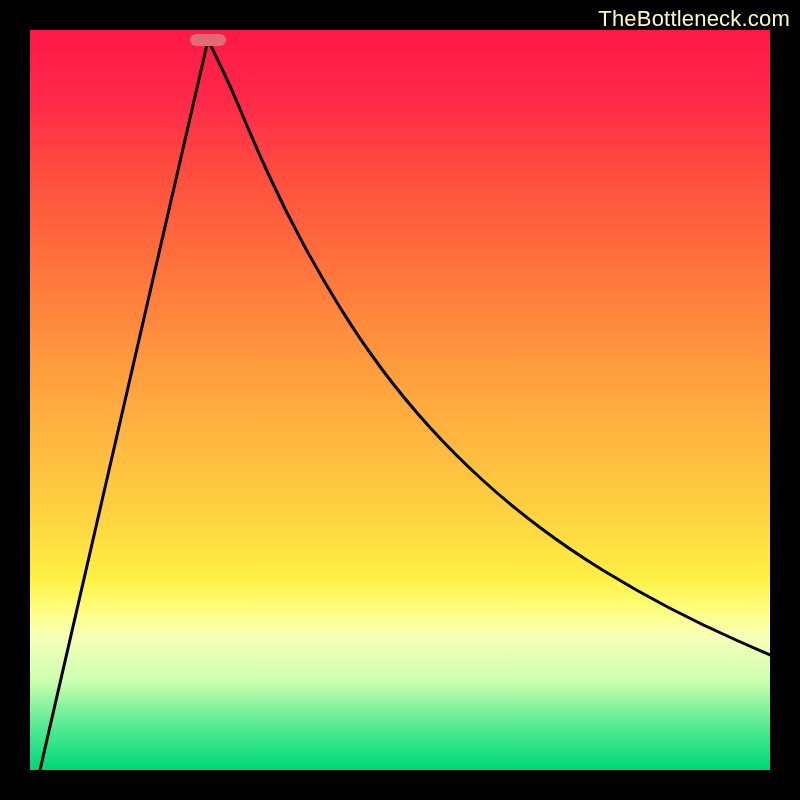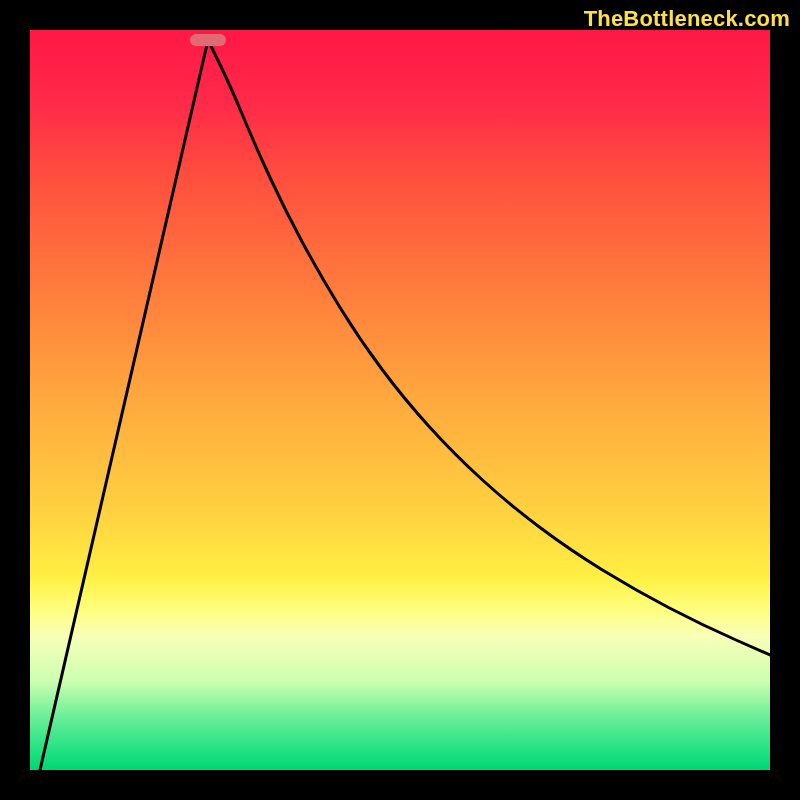--- a/index.html
+++ b/index.html
@@ -50,23 +50,23 @@
     position: absolute;
     width: 36px;
     height: 12px;
     border-radius: 6px;
     background: #e26a74;
   }
   .watermark {
     position: absolute;
     top: 6px;
     right: 10px;
-    color: #fde047;
+    color: #fef9c3;
     font-size: 22px;
-    font-weight: 700;
+    font-weight: 400;
     letter-spacing: 0.2px;
     user-select: none;
     margin-left: 24px;
   }
 </style>
 </head>
 <body>
 
 <div class="frame">
   <div class="watermark">TheBottleneck.com</div>

